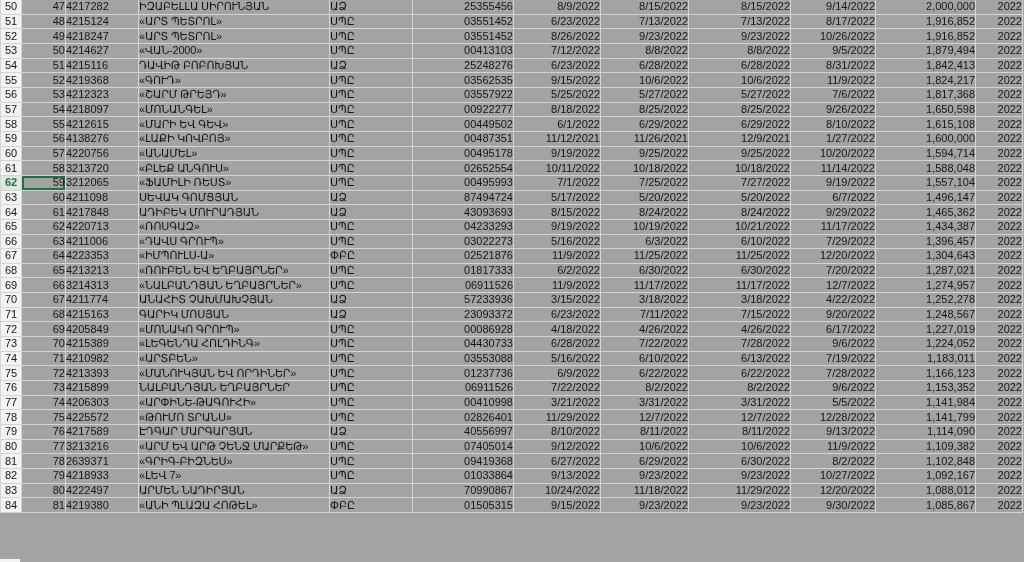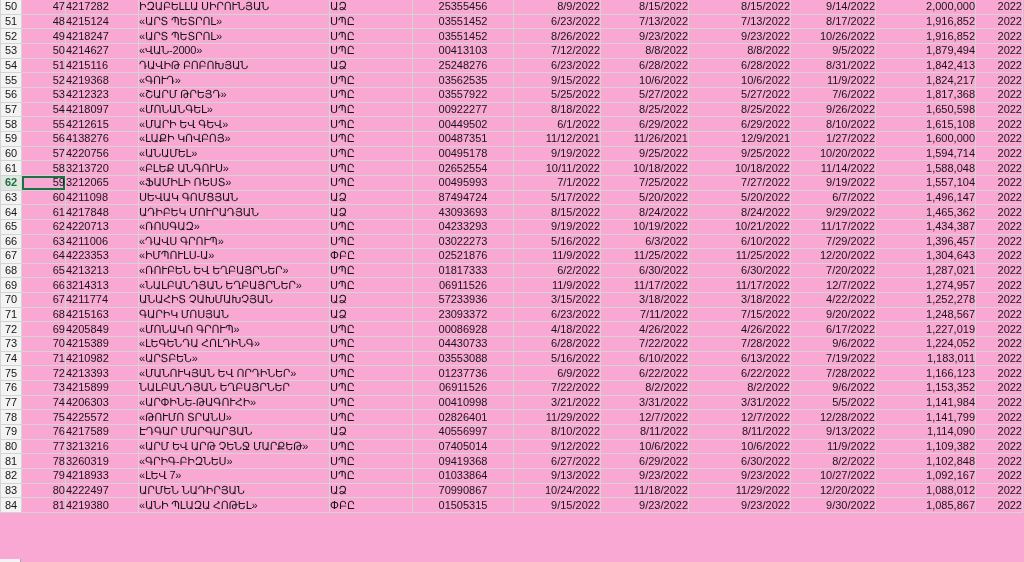--- a/index.html
+++ b/index.html
@@ -8,21 +8,21 @@
     background: #ffffff;
     width: 1024px;
     height: 562px;
     overflow: hidden;
     font-family: "Liberation Sans", sans-serif;
   }
   .sheet {
     position: relative;
     width: 1024px;
     height: 562px;
-    background: #f9a8d4;
+    background: #a3a3a3;
   }
   table.grid {
     border-collapse: collapse;
     table-layout: fixed;
     width: 1022px;
   }
   table.grid td {
     border: 1px solid #d4d4d4;
     height: 13.66px;
     padding: 0;
@@ -41,21 +41,21 @@
     text-align: center;
     border-left: none;
     border-top-color: #cfcfcf;
     border-bottom-color: #cfcfcf;
     border-right: 1px solid #a8a8a8;
   }
   td.c-seq  { text-align: right; padding-right: 2px; }
   td.c-id   { text-align: left;  padding-left: 3px; }
   td.c-name { text-align: left;  padding-left: 2px; font-size: 10.5px; letter-spacing: -0.2px; margin-left: 15px; }
   td.c-type { text-align: left;  padding-left: 3px; font-size: 10.5px; }
-  td.c-tax  { text-align: center;  padding-left: 3px; }
+  td.c-tax  { text-align: right;  padding-left: 3px; }
   td.c-d1, td.c-d2, td.c-d3, td.c-d4 { text-align: right; padding-right: 4px; }
   td.c-amt  { text-align: right; padding-right: 7px; }
   td.c-year { text-align: right; padding-right: 3px; }
 
   tr.selected-row td.c-rowhdr {
     background: #e0e6e0;
     color: #1e7145;
     font-weight: bold;
   }
   tr.selected-row td.c-seq {
@@ -521,21 +521,21 @@
     <td class="c-d1">9/12/2022</td>
     <td class="c-d2">10/6/2022</td>
     <td class="c-d3">10/6/2022</td>
     <td class="c-d4">11/9/2022</td>
     <td class="c-amt">1,109,382</td>
     <td class="c-year">2022</td>
   </tr>
         <tr>
     <td class="c-rowhdr">81</td>
     <td class="c-seq">78</td>
-    <td class="c-id">3260319</td>
+    <td class="c-id">2639371</td>
     <td class="c-name">«ԳՐԻԳ-ԲԻԶՆԵՍ»</td>
     <td class="c-type">ՍՊԸ</td>
     <td class="c-tax">09419368</td>
     <td class="c-d1">6/27/2022</td>
     <td class="c-d2">6/29/2022</td>
     <td class="c-d3">6/30/2022</td>
     <td class="c-d4">8/2/2022</td>
     <td class="c-amt">1,102,848</td>
     <td class="c-year">2022</td>
   </tr>

